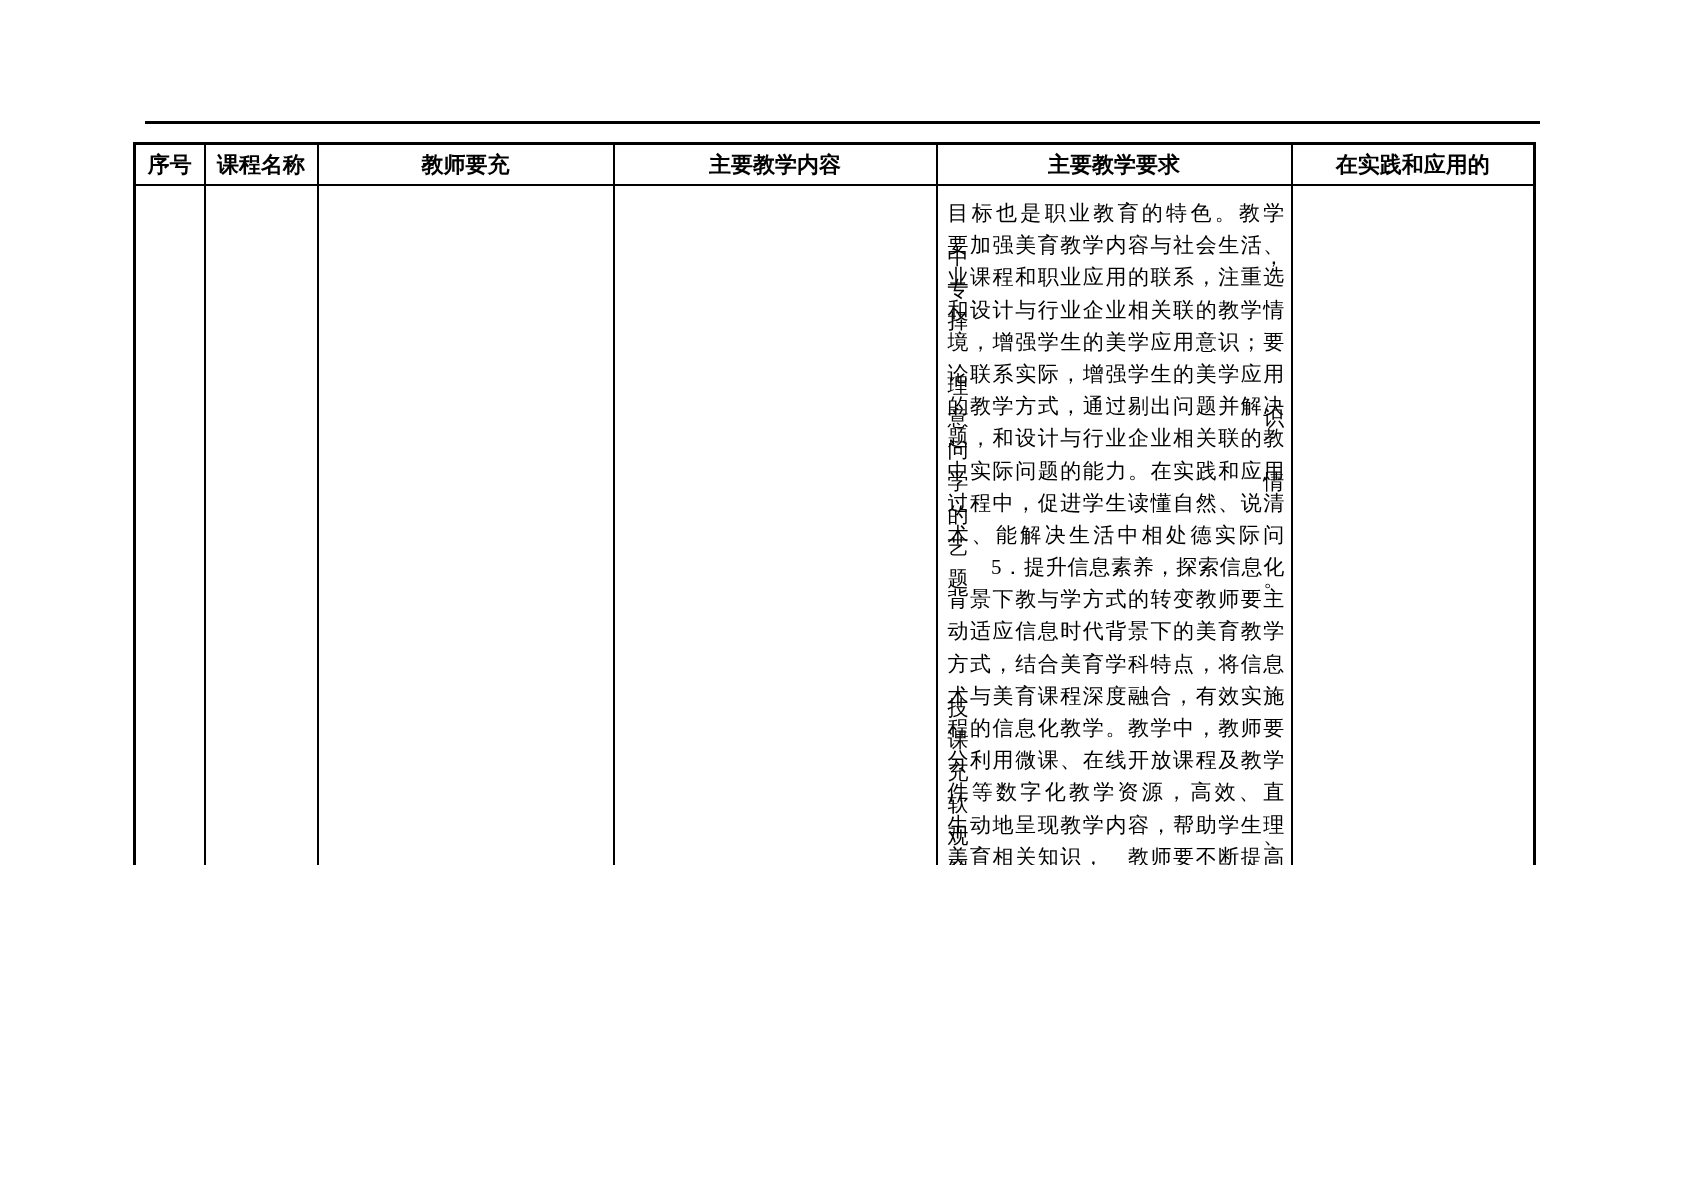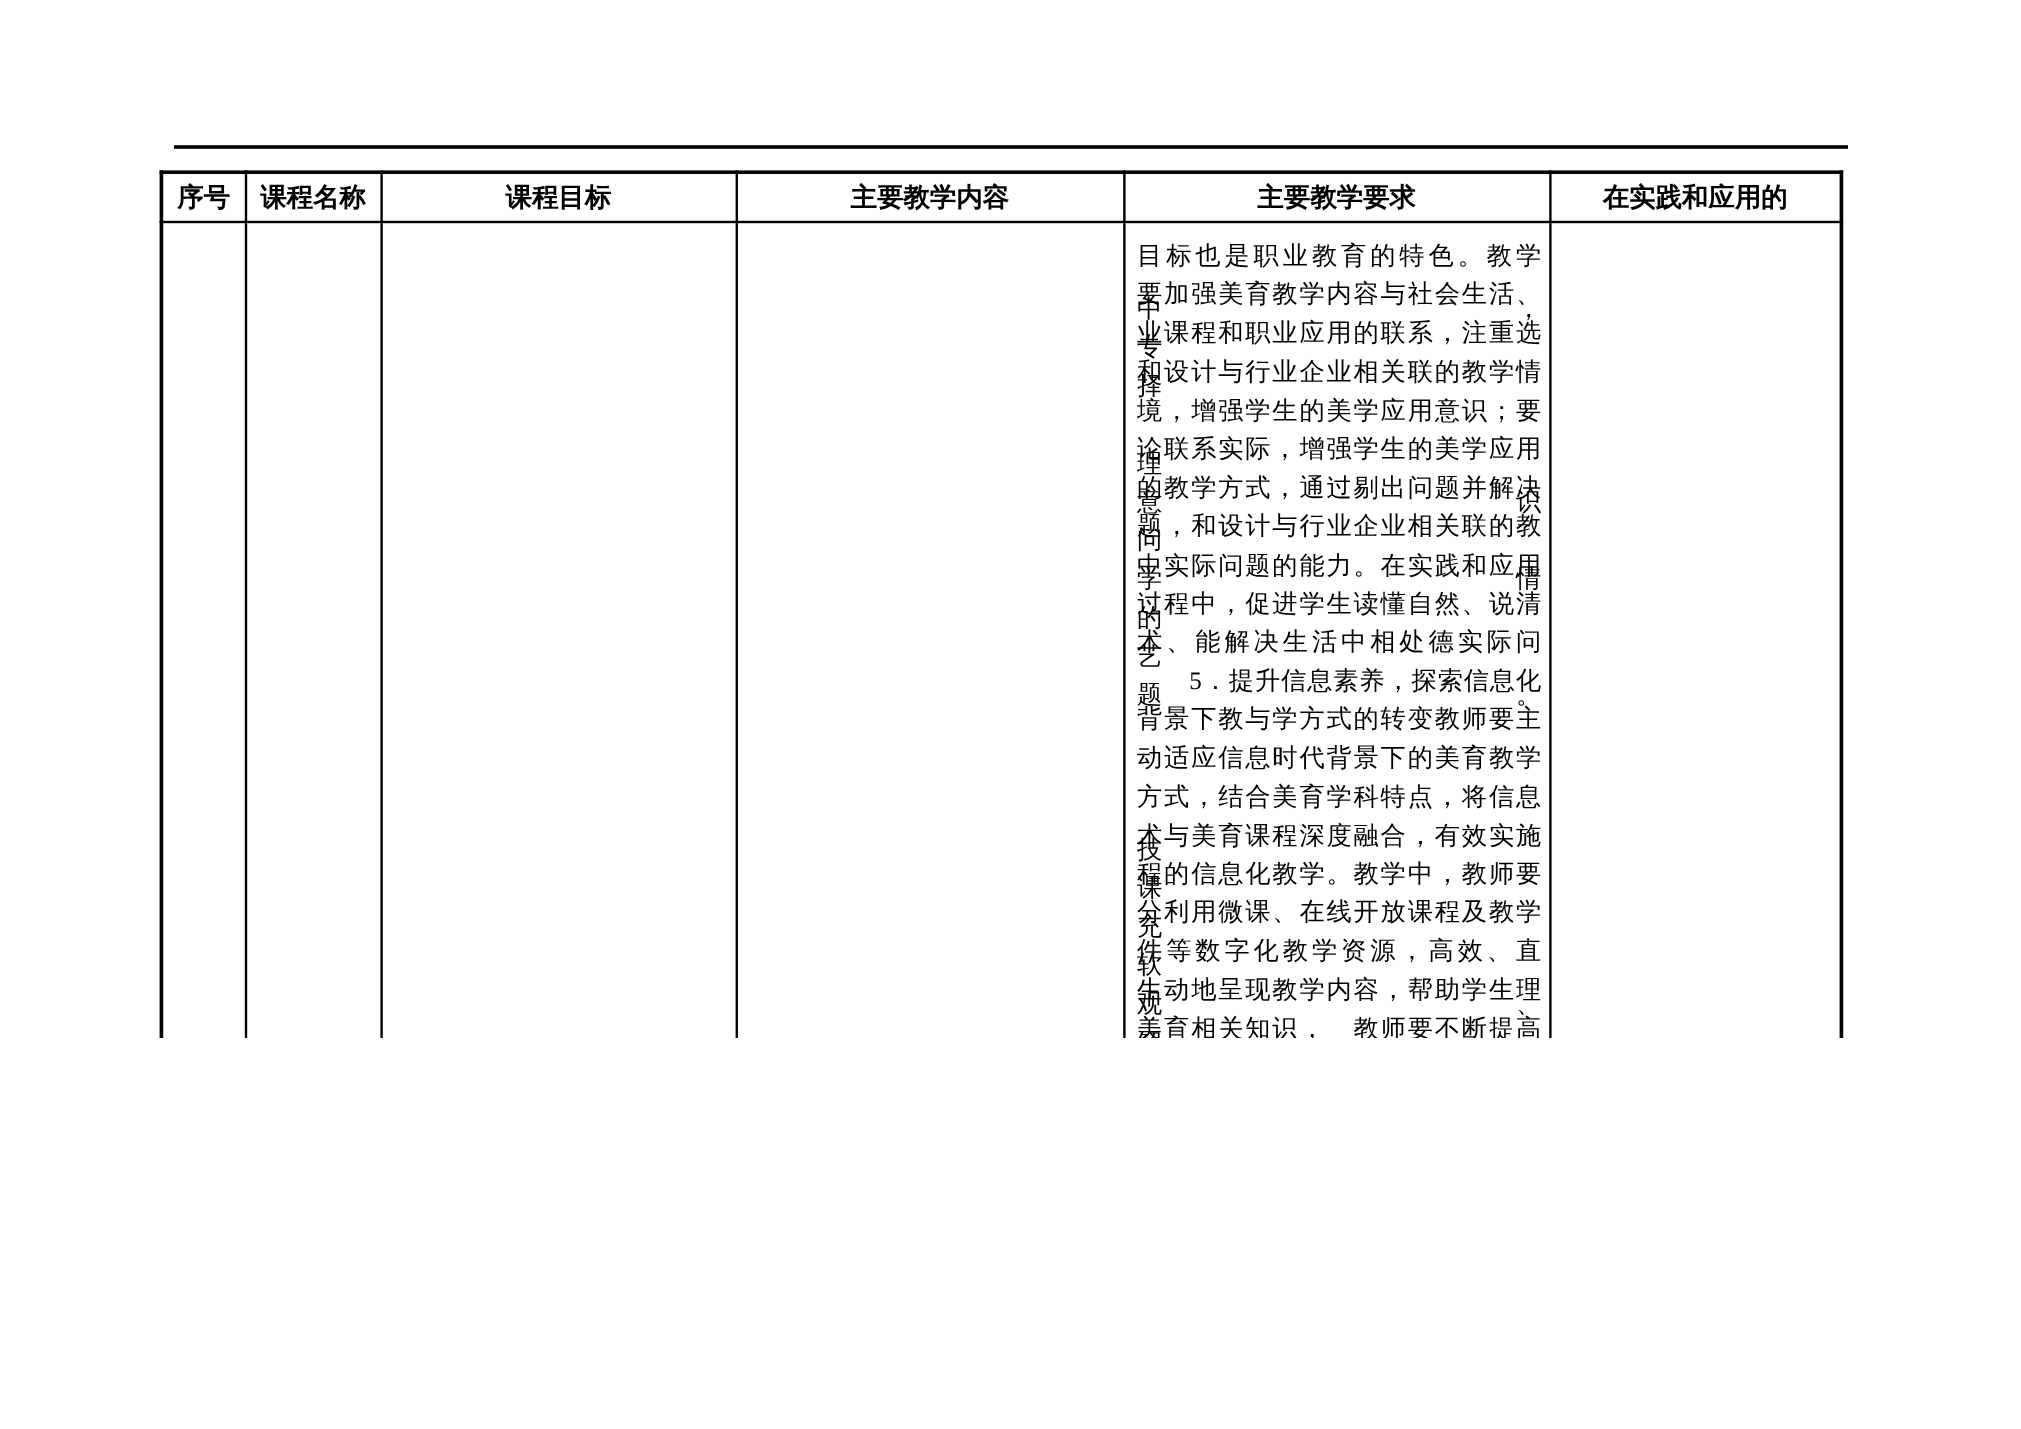--- a/index.html
+++ b/index.html
@@ -81,21 +81,21 @@
       <col style="width:113px">
       <col style="width:296px">
       <col style="width:323px">
       <col style="width:355px">
       <col style="width:243px">
     </colgroup>
     <thead>
       <tr>
         <th>序号</th>
         <th>课程名称</th>
-        <th>课程目标</th>
+        <th>教师要充</th>
         <th>主要教学内容</th>
         <th>主要教学要求</th>
         <th>在实践和应用的</th>
       </tr>
     </thead>
     <tbody>
       <tr>
         <td class="body-cell"></td>
         <td class="body-cell"></td>
         <td class="body-cell"></td>

